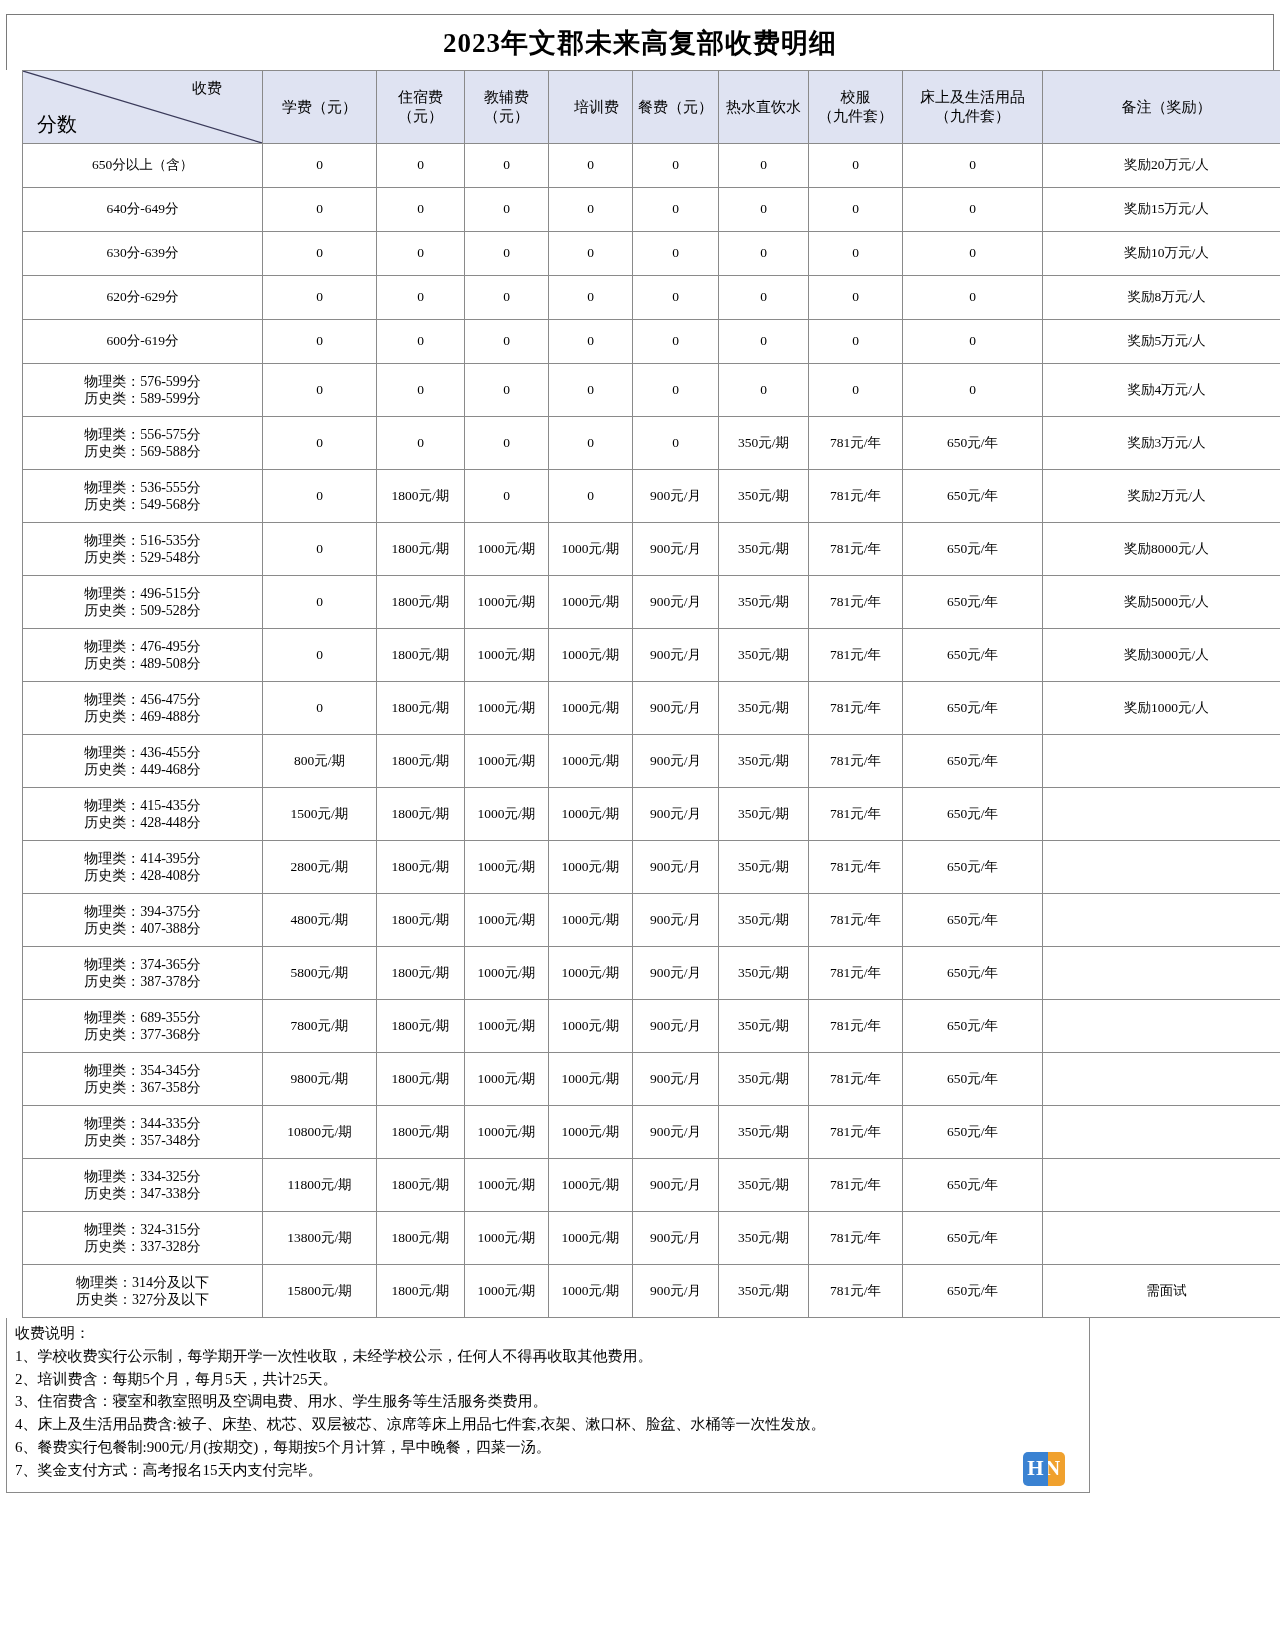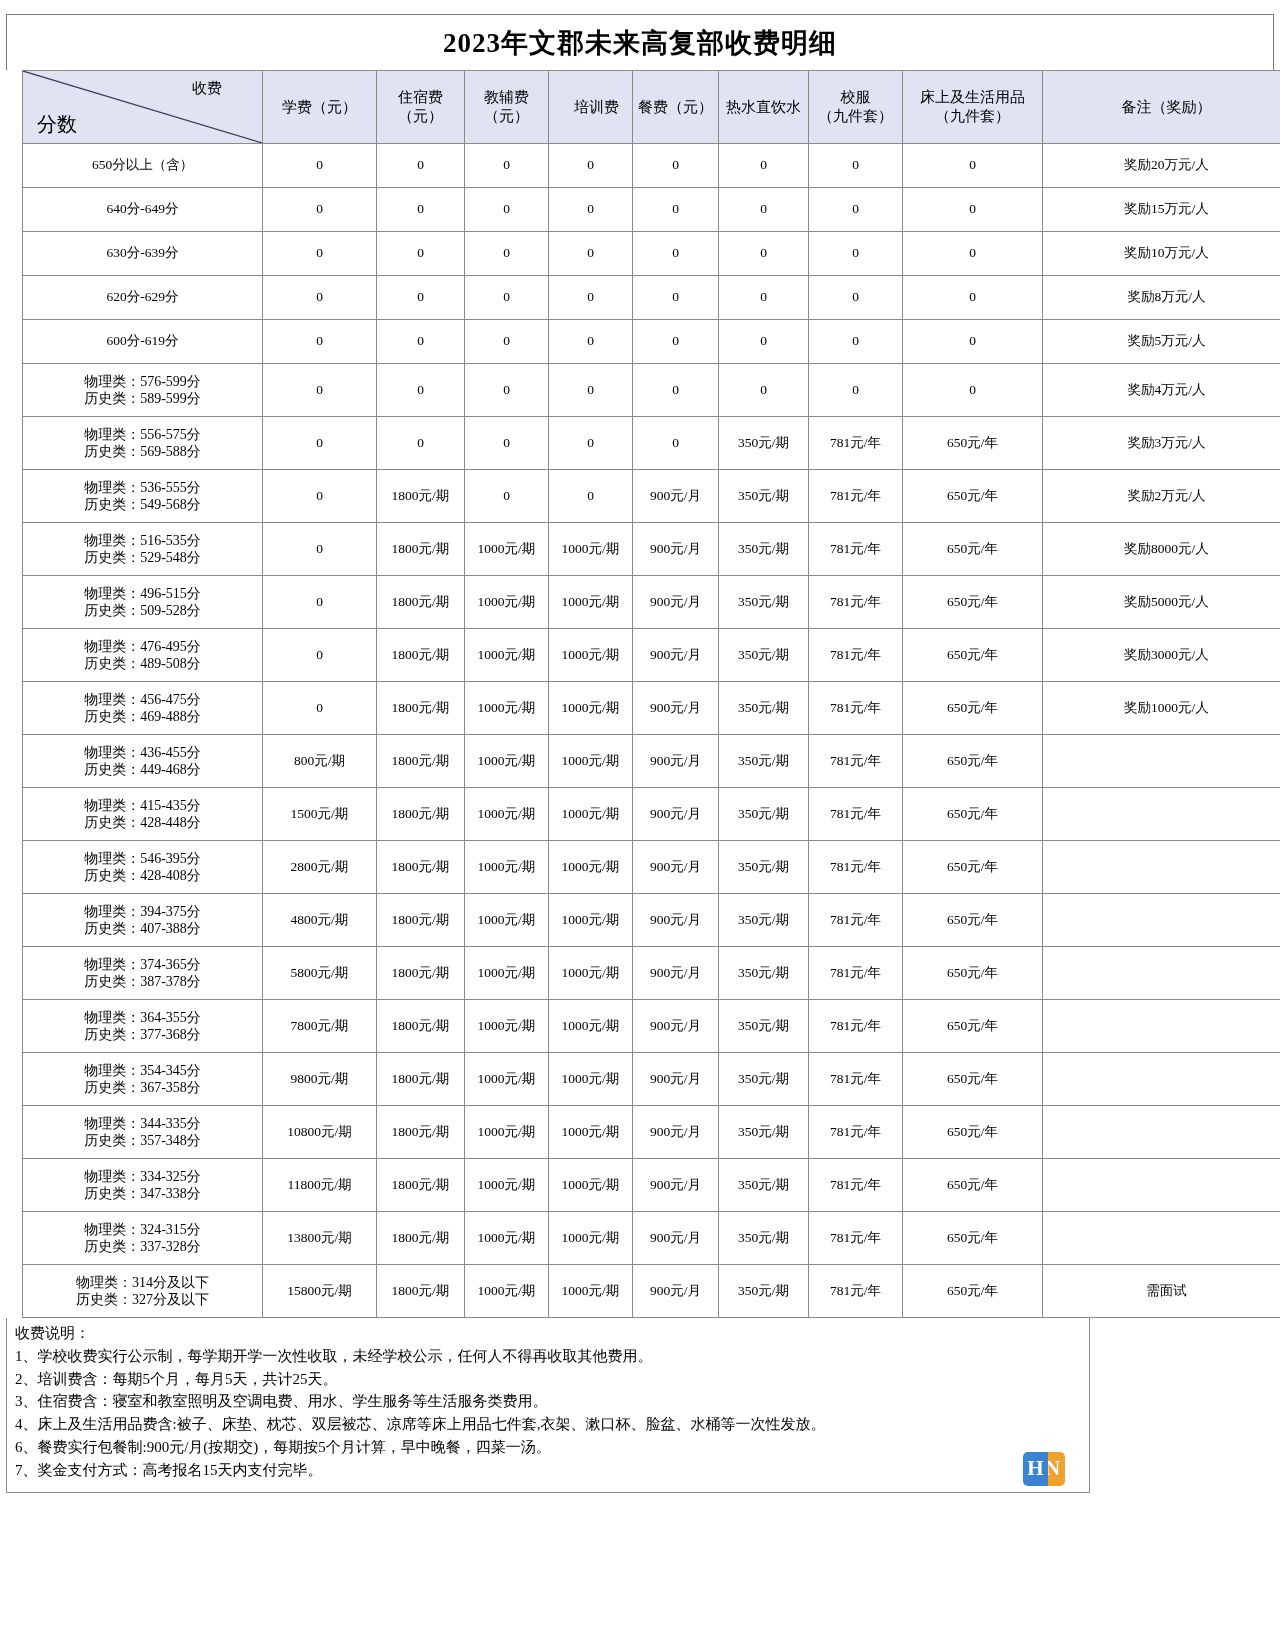--- a/index.html
+++ b/index.html
@@ -366,21 +366,21 @@
           <td class="val">1800元/期</td>
           <td class="val">1000元/期</td>
           <td class="val">1000元/期</td>
           <td class="val">900元/月</td>
           <td class="val">350元/期</td>
           <td class="val">781元/年</td>
           <td class="val">650元/年</td>
           <td class="note"></td>
         </tr>
         <tr class="r2">
-          <td class="score two">物理类：546-395分
+          <td class="score two">物理类：414-395分
 历史类：428-408分</td>
           <td class="val">2800元/期</td>
           <td class="val">1800元/期</td>
           <td class="val">1000元/期</td>
           <td class="val">1000元/期</td>
           <td class="val">900元/月</td>
           <td class="val">350元/期</td>
           <td class="val">781元/年</td>
           <td class="val">650元/年</td>
           <td class="note"></td>
@@ -405,21 +405,21 @@
           <td class="val">1800元/期</td>
           <td class="val">1000元/期</td>
           <td class="val">1000元/期</td>
           <td class="val">900元/月</td>
           <td class="val">350元/期</td>
           <td class="val">781元/年</td>
           <td class="val">650元/年</td>
           <td class="note"></td>
         </tr>
         <tr class="r2">
-          <td class="score two">物理类：364-355分
+          <td class="score two">物理类：689-355分
 历史类：377-368分</td>
           <td class="val">7800元/期</td>
           <td class="val">1800元/期</td>
           <td class="val">1000元/期</td>
           <td class="val">1000元/期</td>
           <td class="val">900元/月</td>
           <td class="val">350元/期</td>
           <td class="val">781元/年</td>
           <td class="val">650元/年</td>
           <td class="note"></td>

